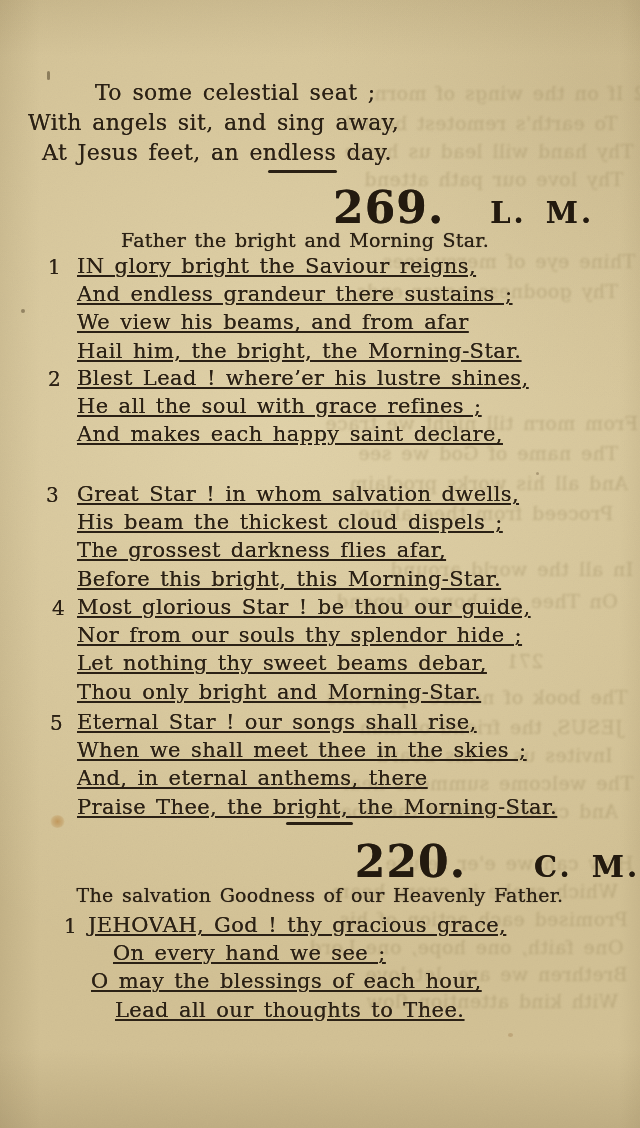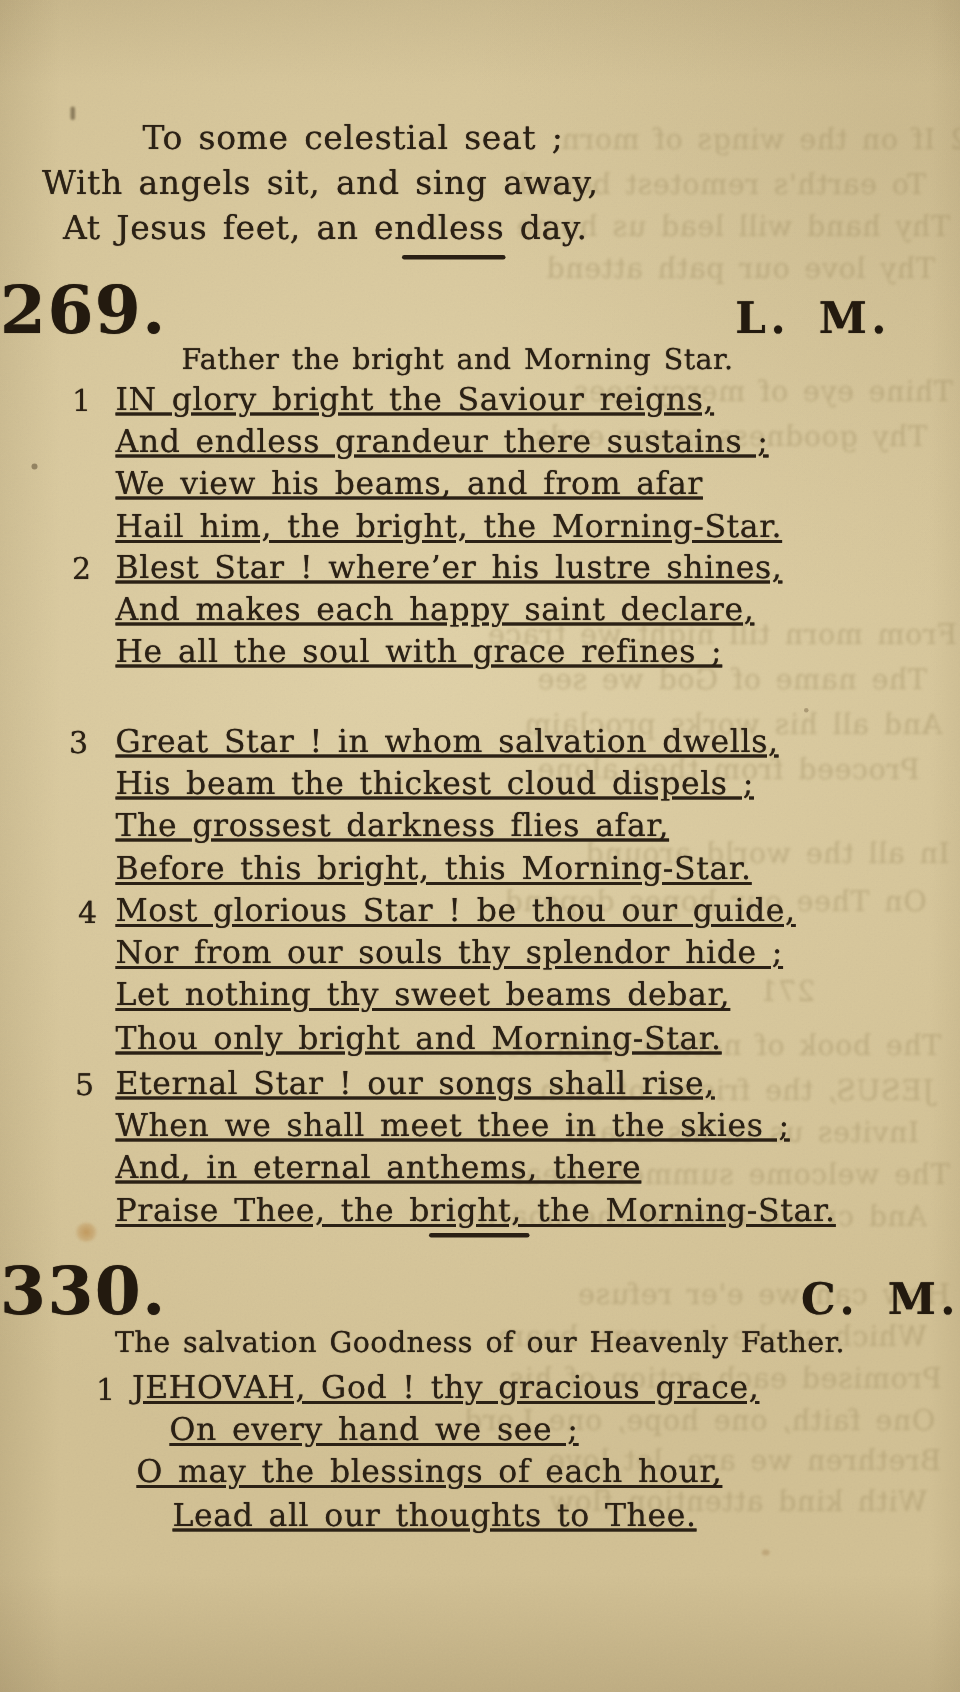--- a/index.html
+++ b/index.html
@@ -30,21 +30,21 @@
     letter-spacing:.4px;
     word-spacing:3px;
     white-space:nowrap;
   }
 
   
   .ink{text-shadow:0 0 .6px rgba(43,33,21,.85);}
   .frag-line{position:absolute;font-size:22px;letter-spacing:.4px;word-spacing:3px;white-space:nowrap;}
   .rule{position:absolute;height:3px;background:#2a2014;border-radius:2px;}
   .hymn-head{
-    position:absolute;display:flex;justify-content:space-between;align-items:baseline;
+    position:absolute;display:flex;justify-content:flex-end;align-items:baseline;
     color:#231a0f;white-space:nowrap;
   }
   .hymn-number{font-size:44px;font-weight:bold;letter-spacing:1px;}
   .hymn-meter{font-size:29px;font-weight:bold;letter-spacing:3px;word-spacing:6px;}
   .hymn-subtitle{
     position:absolute;text-align:center;font-size:19px;letter-spacing:.3px;word-spacing:2px;
     color:#2a2014;text-shadow:0 0 .7px rgba(42,32,20,.9);white-space:nowrap;
   }
   .stanza{position:absolute;font-size:21px;line-height:28.2px;letter-spacing:.4px;word-spacing:3px;}
   .snum{position:absolute;left:0;top:1px;font-size:20px;}
@@ -112,23 +112,23 @@
       <div class="sline">IN glory bright the Saviour reigns,</div>
       <div class="sline">And endless grandeur there sustains ;</div>
       <div class="sline">We view his beams, and from afar</div>
       <div class="sline">Hail him, the bright, the Morning-Star.</div>
     </div>
   </div>
 
   <div class="stanza ink" style="left:48px;top:364px">
     <span class="snum">2</span>
     <div class="slines">
-      <div class="sline">Blest Star ! where’er his lustre shines,</div>
+      <div class="sline">Blest Lead ! where’er his lustre shines,</div>
+      <div class="sline">He all the soul with grace refines ;</div>
       <div class="sline">And makes each happy saint declare,</div>
-      <div class="sline">He all the soul with grace refines ;</div>
     </div>
   </div>
 
   <div class="stanza ink" style="left:46px;top:480px">
     <span class="snum">3</span>
     <div class="slines" style="margin-left:31px">
       <div class="sline">Great Star ! in whom salvation dwells,</div>
       <div class="sline">His beam the thickest cloud dispels ;</div>
       <div class="sline">The grossest darkness flies afar,</div>
       <div class="sline">Before this bright, this Morning-Star.</div>
@@ -151,21 +151,21 @@
       <div class="sline">Eternal Star ! our songs shall rise,</div>
       <div class="sline">When we shall meet thee in the skies ;</div>
       <div class="sline">And, in eternal anthems, there</div>
       <div class="sline">Praise Thee, the bright, the Morning-Star.</div>
     </div>
   </div>
 
   <div class="rule" style="left:286px;top:822px;width:67px"></div>
 
   <div class="hymn-head ink" style="top:836px;left:0;width:640px;gap:68px">
-    <span class="hymn-number">330.</span>
+    <span class="hymn-number">220.</span>
     <span class="hymn-meter">C. M.</span>
   </div>
   <div class="hymn-subtitle" style="top:884px;left:0;width:640px">The salvation Goodness of our Heavenly Father.</div>
 
   <div class="stanza ink" style="left:64px;top:911px">
     <span class="snum">1</span>
     <div class="slines" style="margin-left:24px">
       <div class="sline">JEHOVAH, God ! thy gracious grace,</div>
       <div class="sline" style="padding-left:25px">On every hand we see ;</div>
       <div class="sline" style="padding-left:3px">O may the blessings of each hour,</div>

